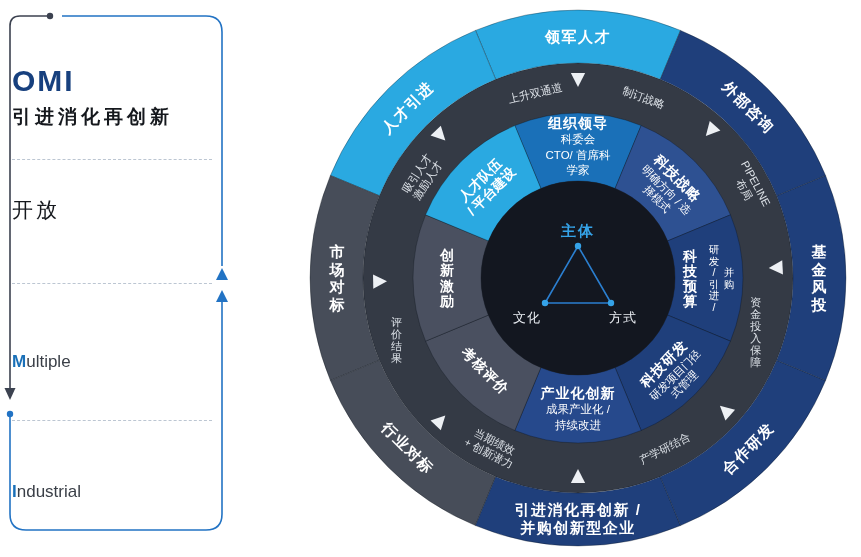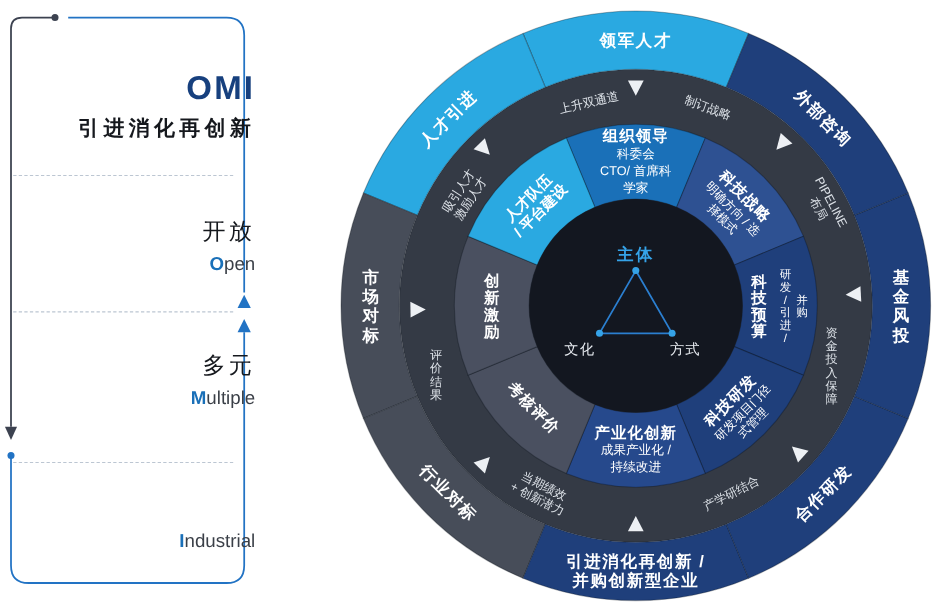--- a/index.html
+++ b/index.html
@@ -2,21 +2,21 @@
 <html><head>
 <meta charset="utf-8">
 <title>OMI 科技创新体系</title>
 <style>
   body{margin:0;background:#ffffff}
   .canvas{position:relative;width:861px;height:557px;background:#ffffff;overflow:hidden;
           font-family:"Liberation Sans","DejaVu Sans",sans-serif}
   .layer{position:absolute;left:0;top:0}
   svg text{font-family:"Liberation Sans","DejaVu Sans",sans-serif}
   .panel{position:absolute;left:0;top:0;width:232px;height:557px}
-  .panel > div{position:absolute;left:0;width:100%;text-align:right}
+  .panel > div{position:absolute;left:12px;width:100%;text-align:left}
   .omi-title{top:64px;font-size:30px;font-weight:bold;color:#17407e;letter-spacing:2px}
   .omi-sub{top:104px;font-size:19px;font-weight:bold;color:#15181d;letter-spacing:4px}
   .item-zh{font-size:21px;font-weight:normal;color:#15181d;letter-spacing:3px}
   .item-en{font-size:17px;color:#3a3f47}
   .en-first{color:#1a70b8;font-weight:bold}
   .dash{position:absolute;left:12px;width:200px;border-top:1px dashed #bcc6d2;height:0}
 </style>
 </head>
 <body>
 
@@ -31,23 +31,21 @@
     <circle cx="10" cy="414" r="3.2" fill="#2273c4"></circle>
     <path d="M 10 414 V 514 Q 10 530 26 530 H 206 Q 222 530 222 514 V 302" stroke="#2273c4" fill="none" stroke-width="1.6"></path>
     <path d="M 222 290 L 216 302 L 228 302 Z" fill="#2273c4"></path>
   </svg>
 
   <div class="panel">
     <div class="omi-title">OMI</div>
     <div class="omi-sub">引进消化再创新</div>
 
     <div class="item-zh" style="top:196px">开放</div>
-    <div class="item-en" style="top:230px"><span class="en-first">O</span><span>pen</span></div>
 
-    <div class="item-zh" style="top:318px">多元</div>
     <div class="item-en" style="top:352px"><span class="en-first">M</span><span>ultiple</span></div>
 
     <div class="item-en" style="top:482px"><span class="en-first">I</span><span>ndustrial</span></div>
   </div>
 
   <div class="dash" style="top:159px"></div>
   <div class="dash" style="top:283px"></div>
   <div class="dash" style="top:420px"></div>
 
   <svg id="wheel-svg" class="layer" width="861" height="557">

